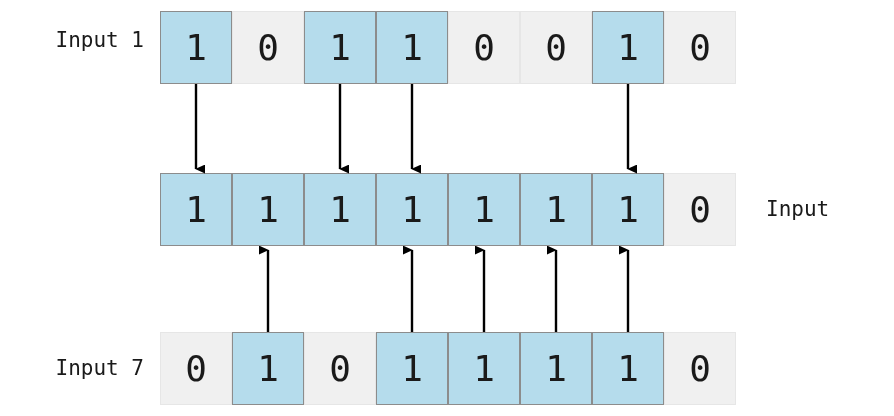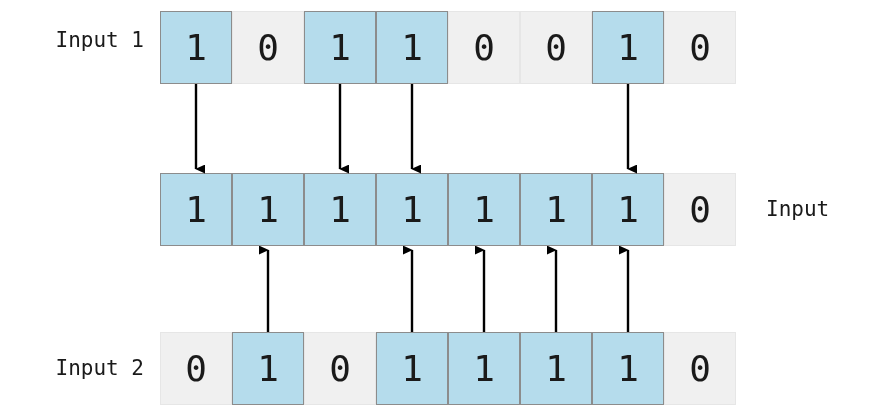--- a/index.html
+++ b/index.html
@@ -89,21 +89,21 @@
       <div class="bit-cell on">1</div>
       <div class="bit-cell on">1</div>
       <div class="bit-cell on">1</div>
       <div class="bit-cell on">1</div>
       <div class="bit-cell on">1</div>
       <div class="bit-cell on">1</div>
       <div class="bit-cell on">1</div>
       <div class="bit-cell off">0</div>
     </div>
 
-  <div class="row-label left" id="label-input-2" style="top: 357.5px; left: 0px; width: 144px;">Input 2</div>
+  <div class="row-label left" id="label-input-2" style="top: 357.5px; left: 0px; width: 144px;">Input 7</div>
   <div class="bit-row" id="row-input-2" style="left: 160px; top: 332px;">
       <div class="bit-cell off">0</div>
       <div class="bit-cell on">1</div>
       <div class="bit-cell off">0</div>
       <div class="bit-cell on">1</div>
       <div class="bit-cell on">1</div>
       <div class="bit-cell on">1</div>
       <div class="bit-cell on">1</div>
       <div class="bit-cell off">0</div>
     </div>

